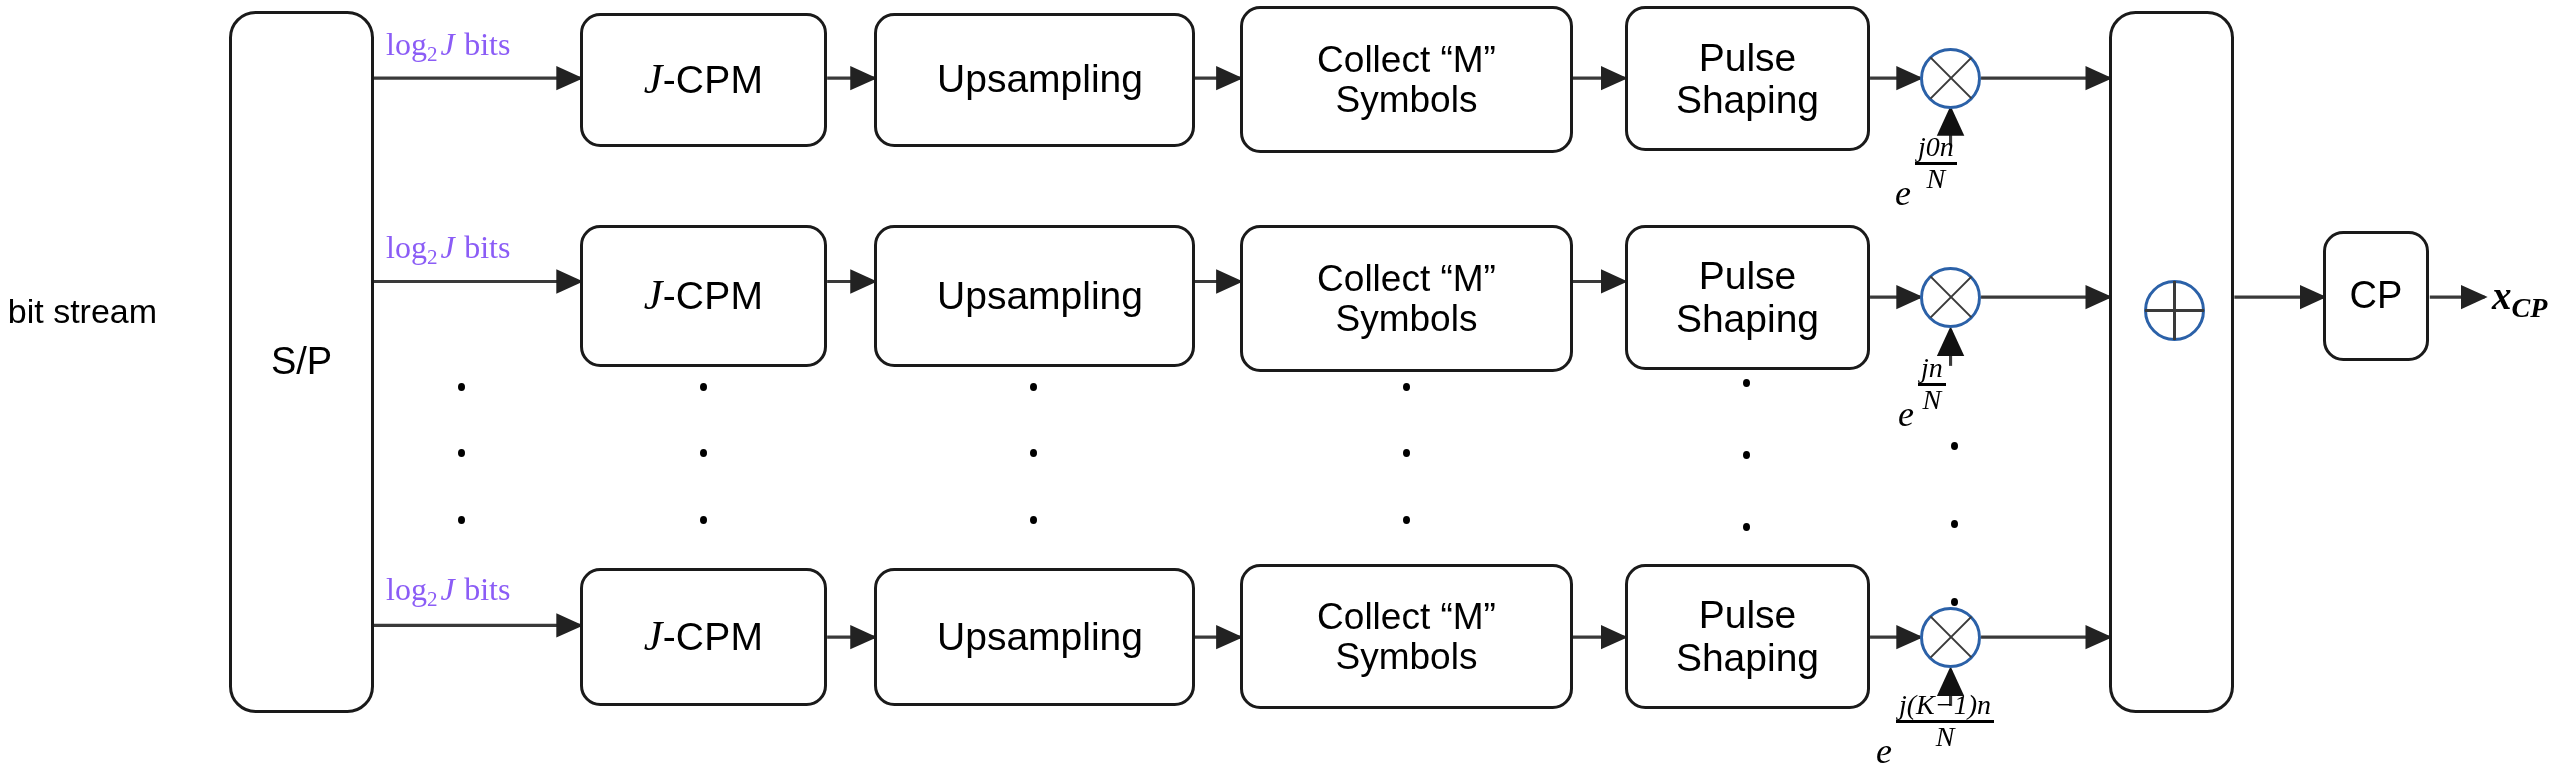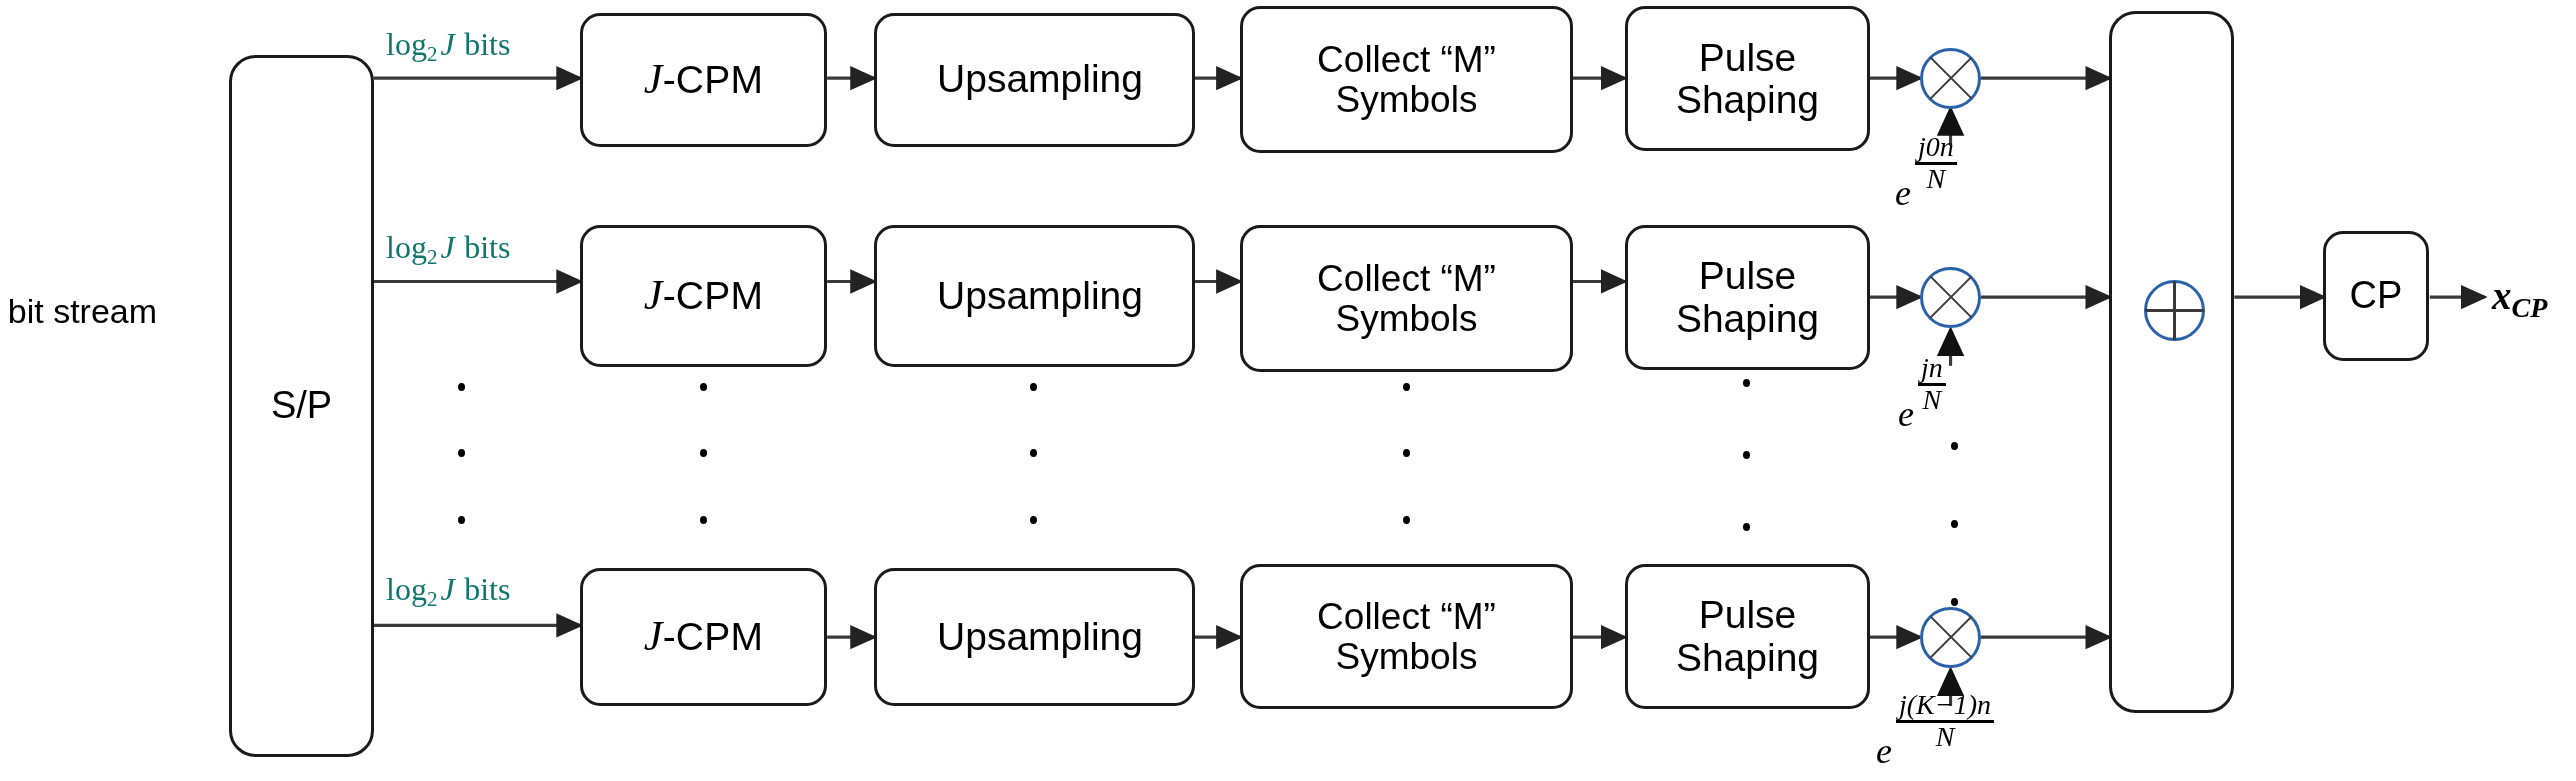--- a/index.html
+++ b/index.html
@@ -53,36 +53,36 @@
   }
   #bitstream .line2 { font-family: "Liberation Serif", serif; font-size: 36px; }
   .it { font-style: italic; }
 
   
   .logbits {
     position: absolute;
     font-family: "Liberation Serif", serif;
     font-size: 32px;
     white-space: nowrap;
-    color: #0f766e;
+    color: #8b5cf6;
   }
   .logbits sub { font-size: 0.66em; vertical-align: -0.28em; }
 
   
   .jcpm { font-size: 39px; letter-spacing: 0.2px; }
   .jcpm .jglyph {
     font-family: "Liberation Serif", serif;
     font-style: italic;
     font-size: 42px;
   }
   .bt-upsampling { font-size: 39px; padding-left: 11px; }
   .bt-collect    { font-size: 37px; }
   .bt-pulse      { font-size: 39px; }
   .bt-cp         { font-size: 38px; }
-  .bt-sp         { font-size: 38px; margin-top: 44px; }
+  .bt-sp         { font-size: 38px; }
 
   
   .mul {
     position: absolute;
     box-sizing: border-box;
     border: 3.1px solid #2b61a8;
     border-radius: 50%;
     background: #fff;
   }
   .mul i {

